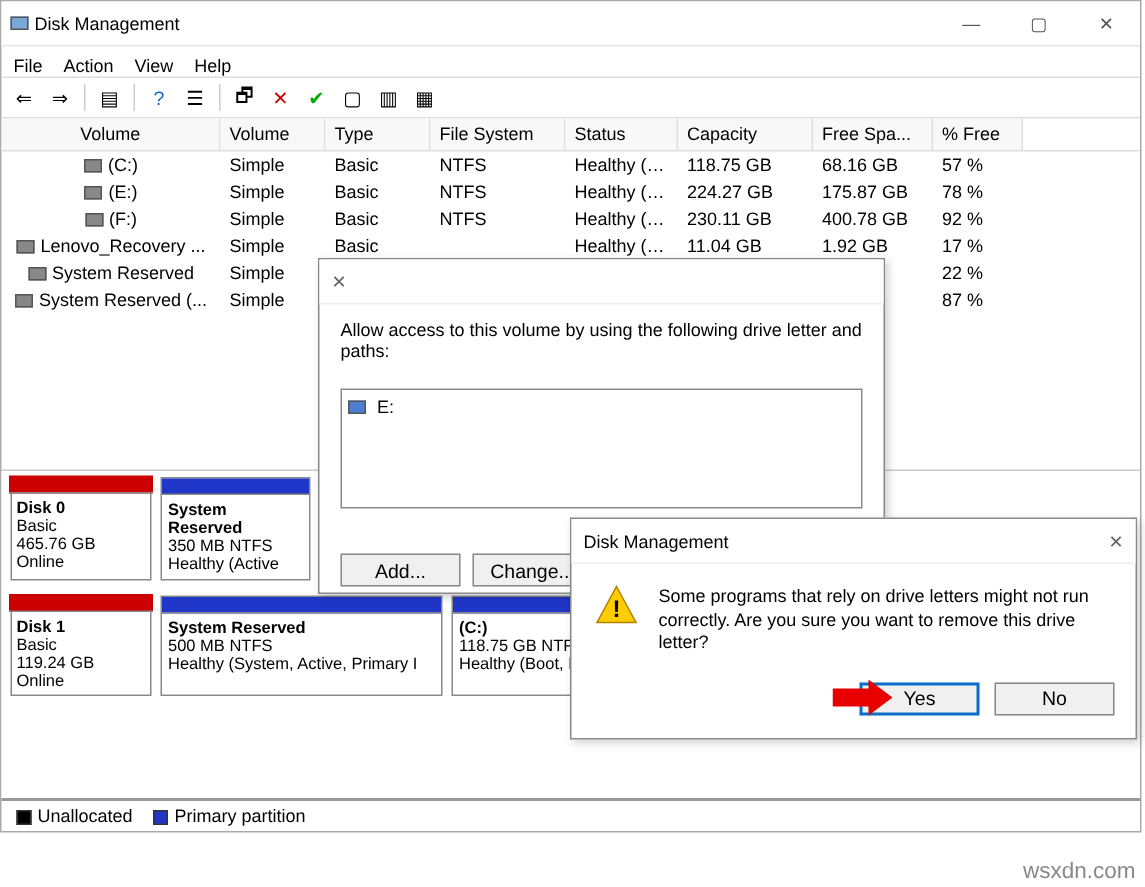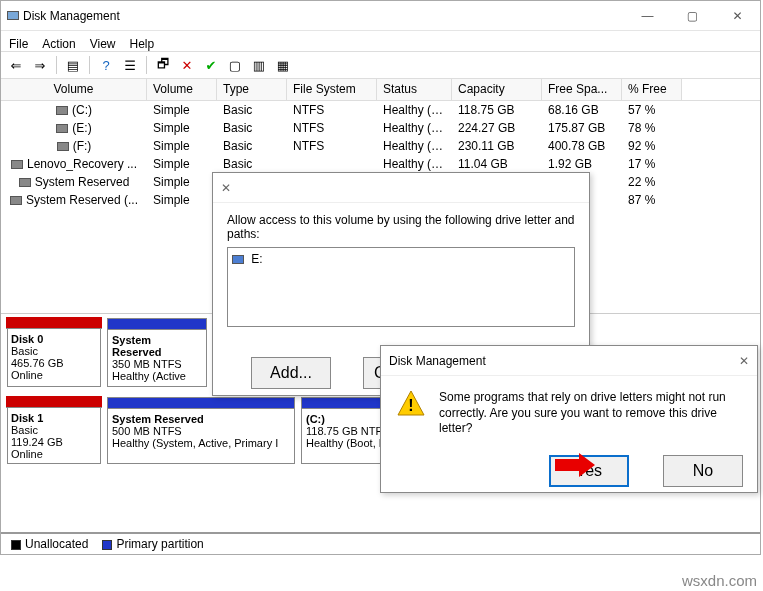--- a/index.html
+++ b/index.html
@@ -145,26 +145,25 @@
     height:30px;display:flex;align-items:center;padding:0 8px;background:#fff;border-bottom:1px solid #eee;
   }
   .dialog .dtitle .dt {flex:1;}
   .listbox {
     border:1px solid #888;
     background:#fff;
     padding:4px;
     height:80px;
   }
   .btn {
-    min-width:80px;height:32px;
+    min-width:80px;height:22px;
     background:#f0f0f0;border:1px solid #888;
     display:inline-flex;align-items:center;justify-content:center;
-    font-size:16px;
+    font-size:13px;
     padding:0 10px;
-    margin-left:24px;
   }
   .btn.primary { border:2px solid #0a6ecc; }
   
   .warn-icon {
     width:28px;height:26px;
     display:inline-block;
     position:relative;
   }
   .warn-icon svg{width:28px;height:26px;}
   .arrow {
@@ -330,21 +329,21 @@
     <span><span class="sw" style="background:#000"></span><span>Unallocated</span></span>
     <span><span class="sw" style="background:#2036c9"></span><span>Primary partition</span></span>
   </div>
 </div>
 
 <div class="dialog" style="top:172px;left:212px;width:378px;height:224px;">
   <div class="dtitle">
     <span style="color:#666">✕</span>
   </div>
   <div style="padding:10px 14px;">
-    <div style="margin-bottom:6px;">Allow access to this volume by using the following drive letter and paths:</div>
+    <div style="margin-bottom:18px;">Allow access to this volume by using the following drive letter and paths:</div>
     <div class="listbox">
       <span class="drv-icon" style="background:#4c7ed2"></span>
       <span>E:</span>
     </div>
     <div style="margin-top:30px;display:flex;gap:8px;">
       <div class="btn">Add...</div>
       <div class="btn">Change...</div>
     </div>
   </div>
 </div>

